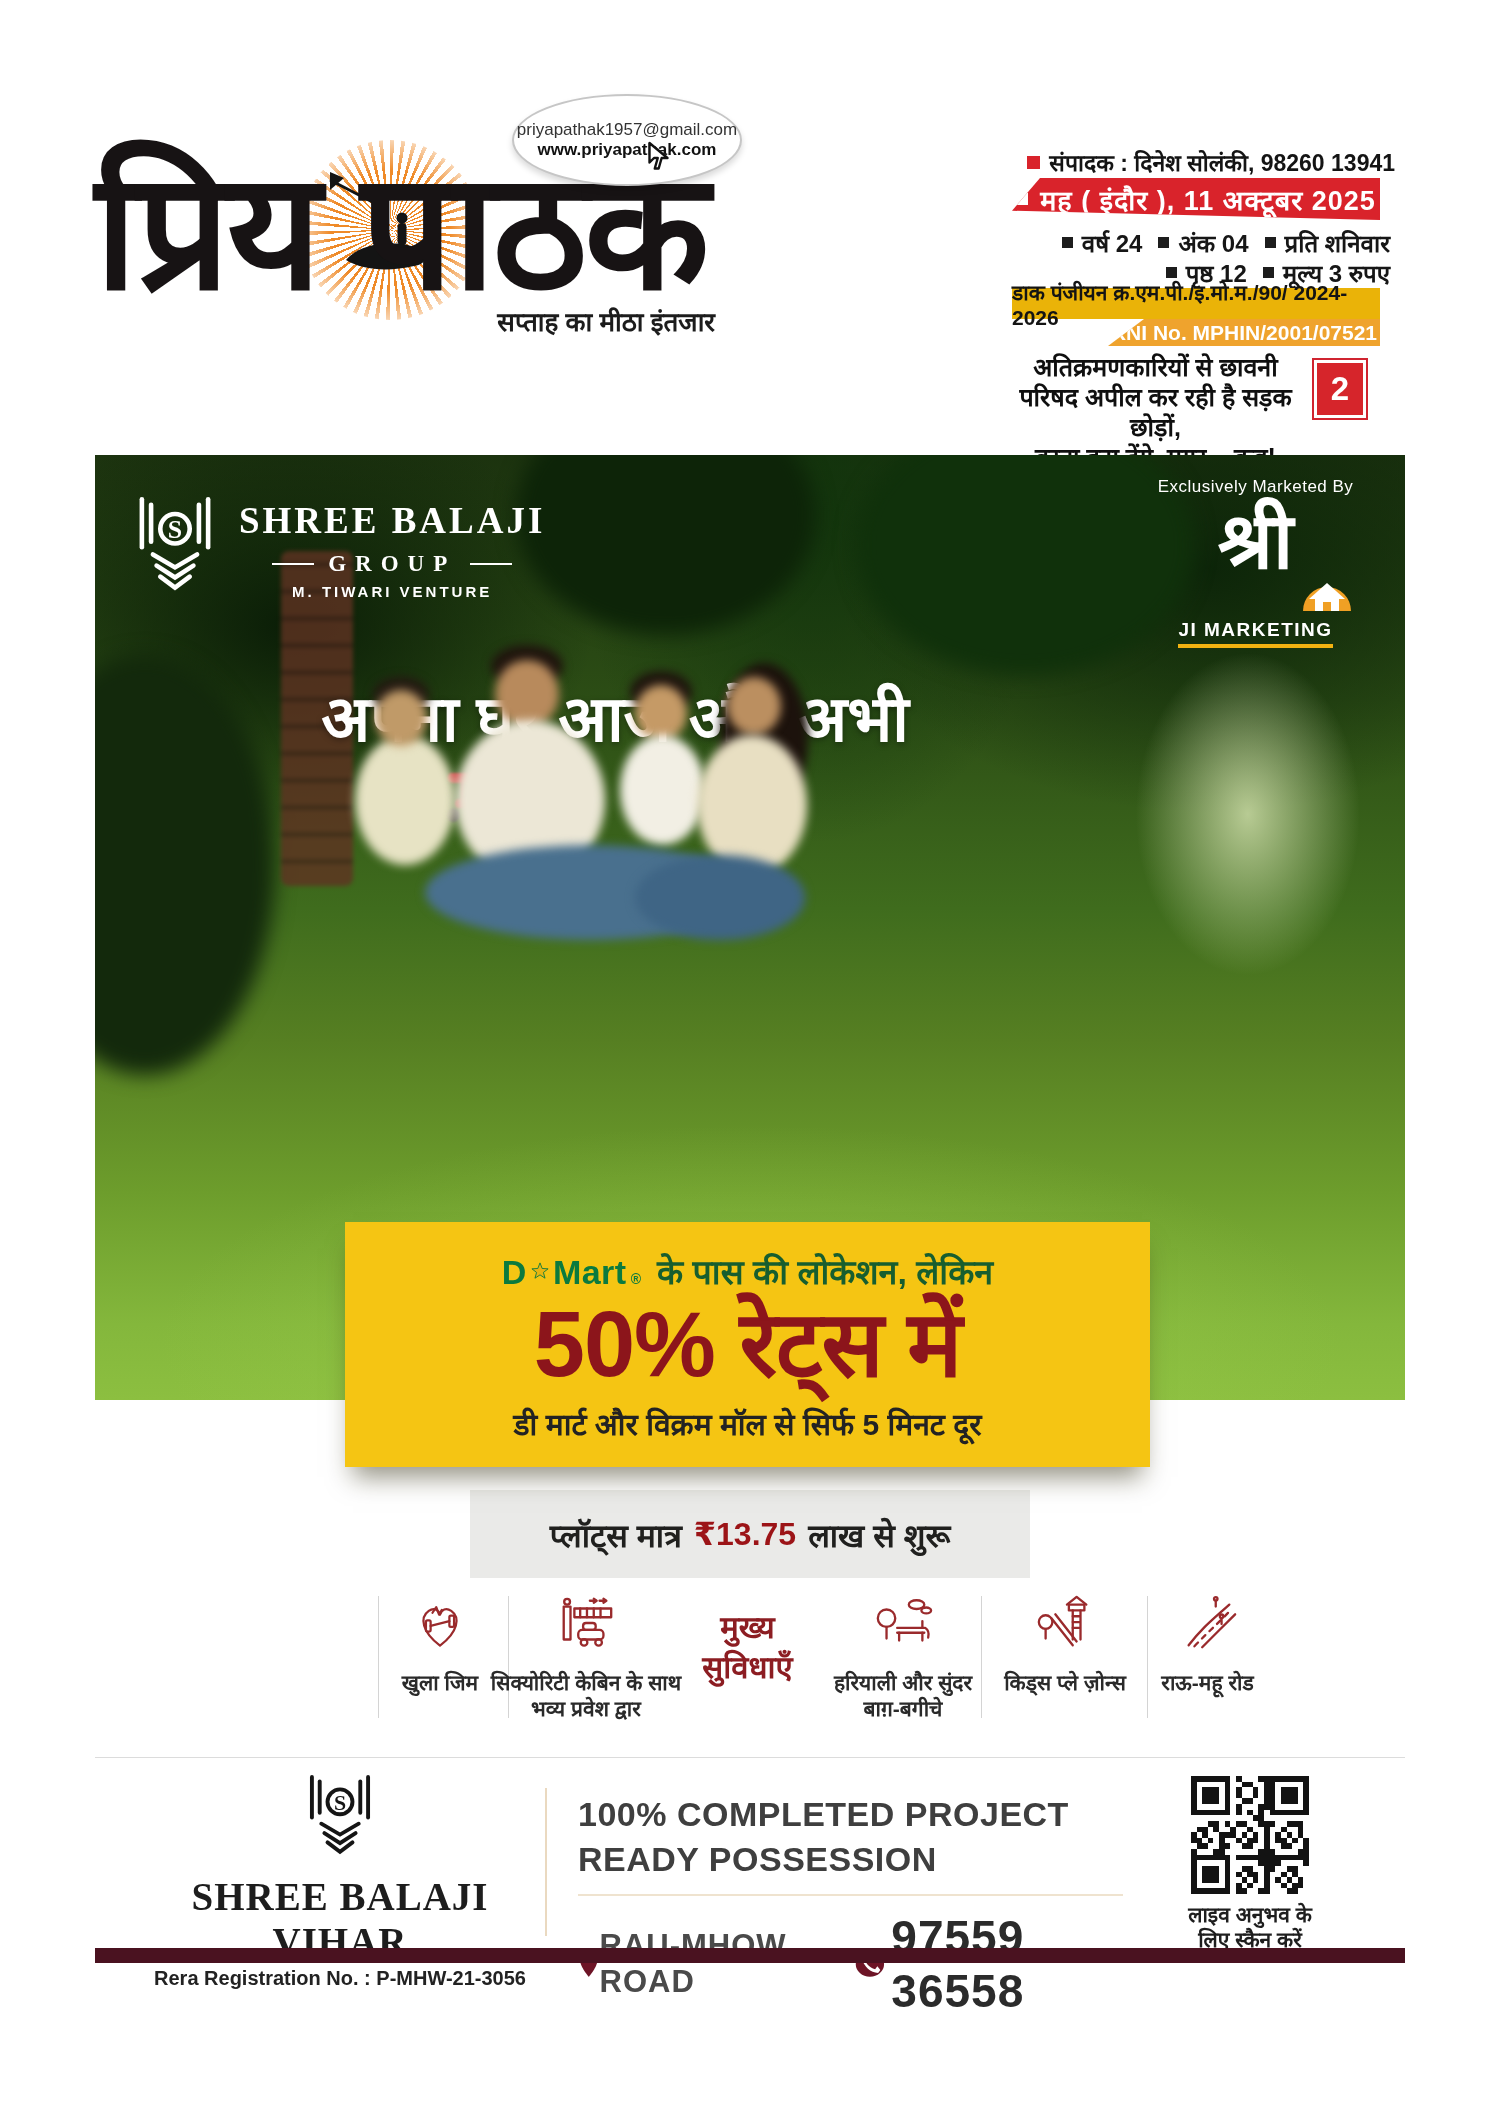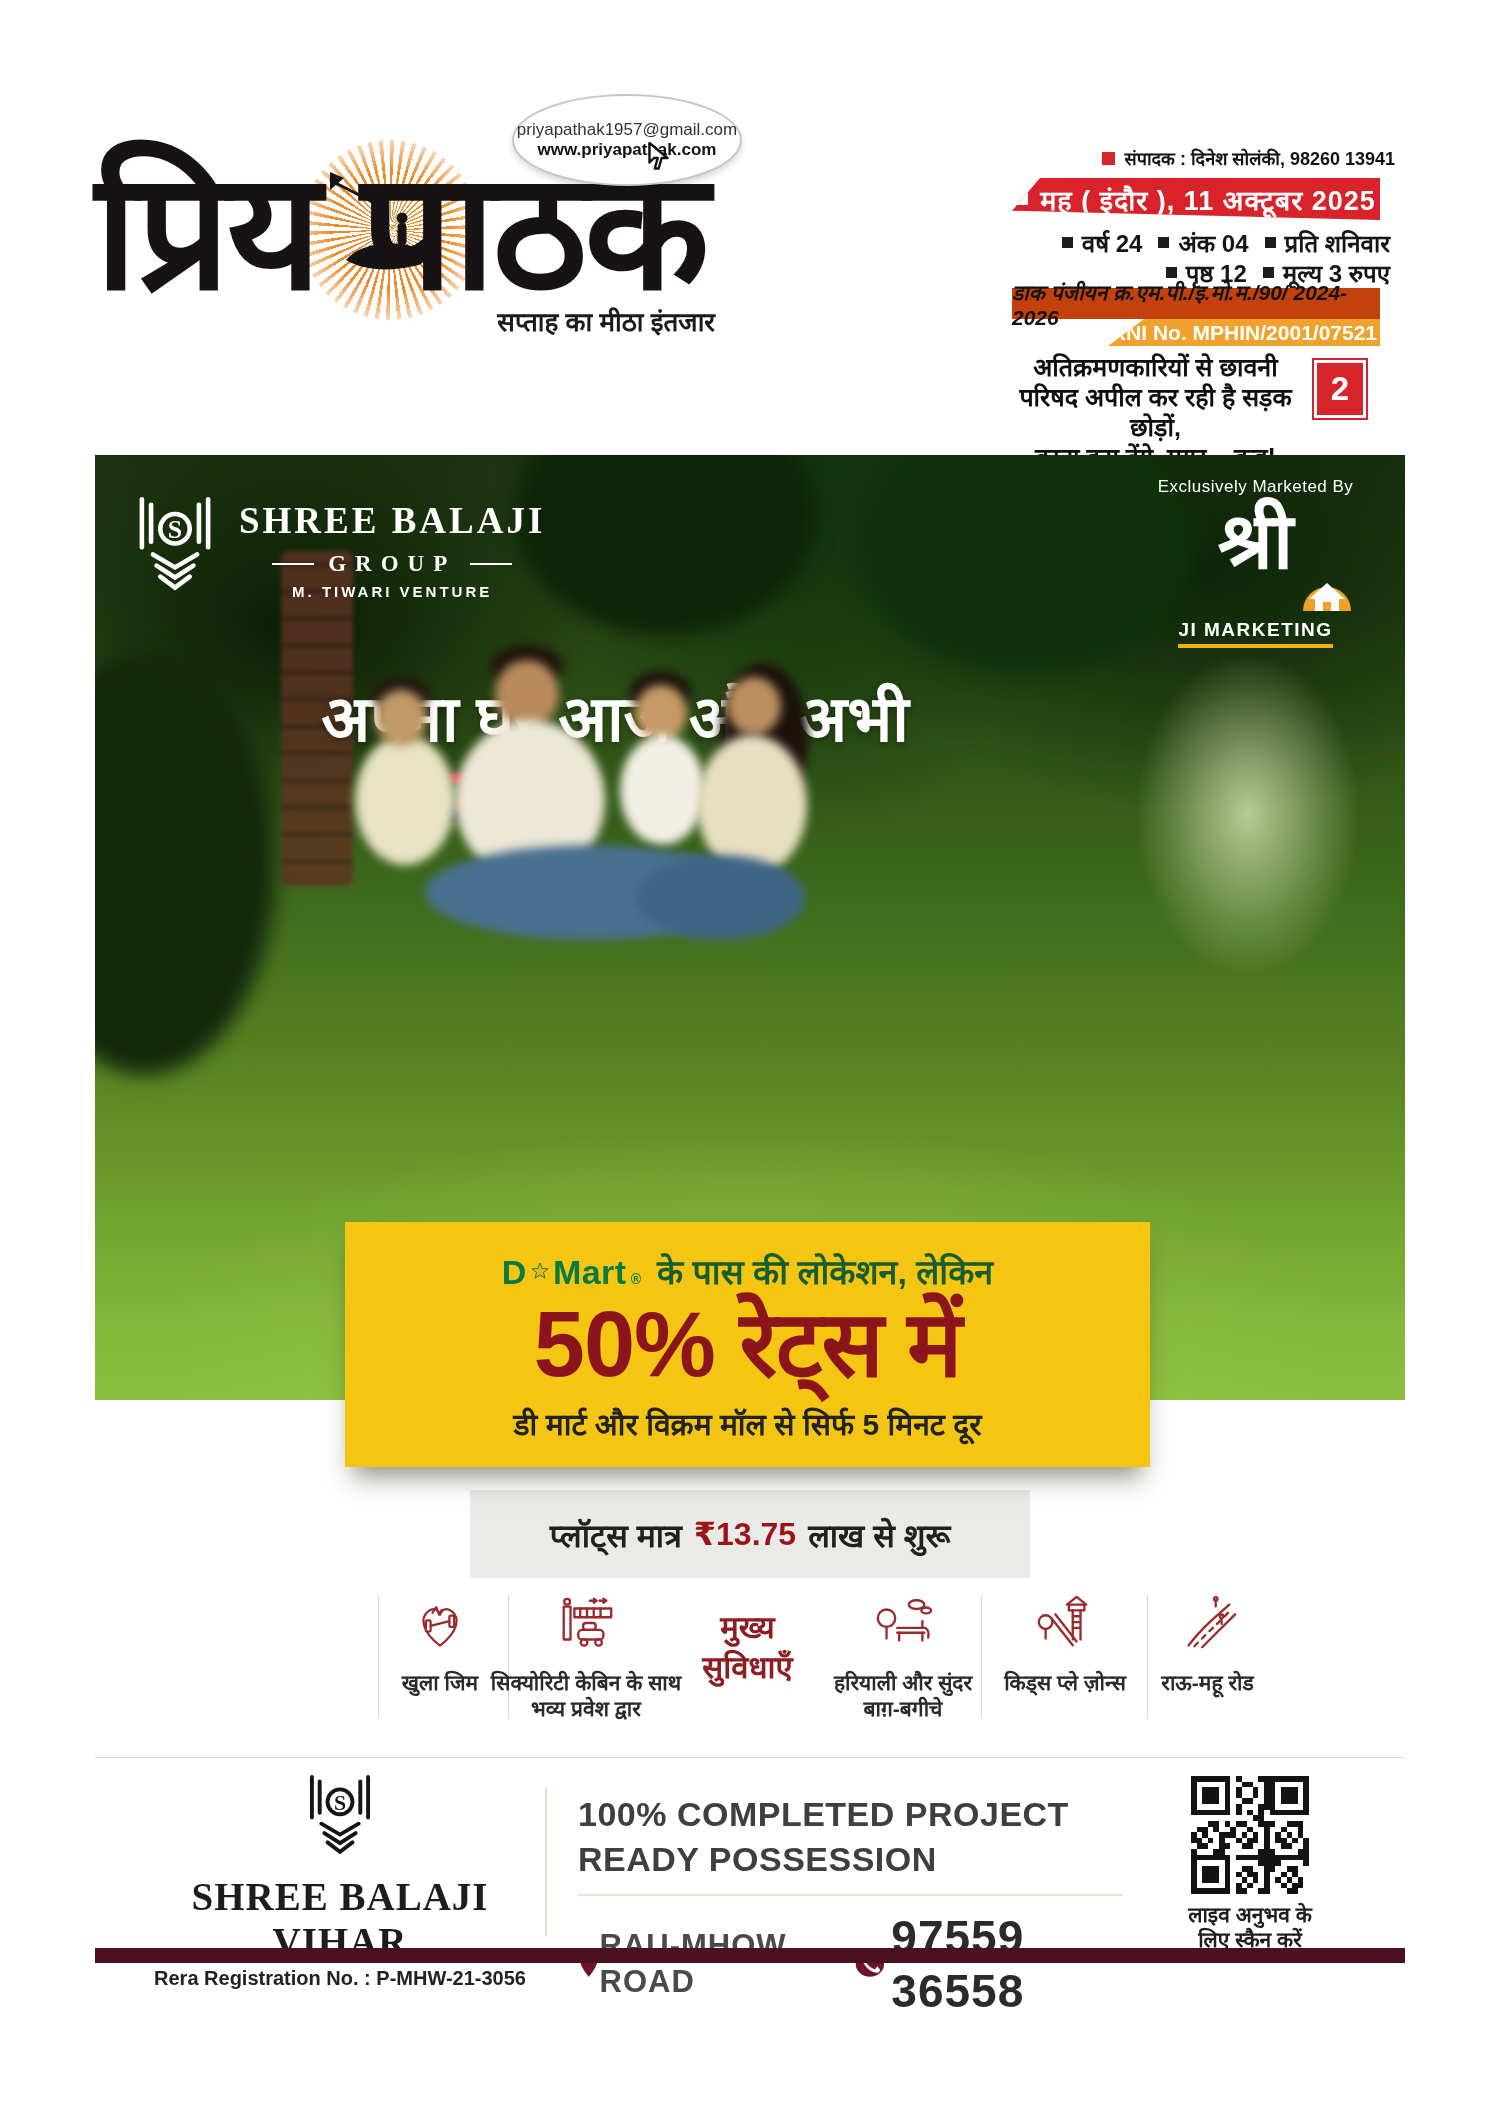--- a/index.html
+++ b/index.html
@@ -18,31 +18,31 @@
   .sunburst-fade{left:285px;top:125px;width:210px;height:210px;border-radius:50%;
     background:radial-gradient(circle,rgba(255,255,255,0) 40%,#ffffff 72%);z-index:2;}
   .boat{left:318px;top:168px;z-index:3;}
   .masthead-title{left:95px;top:138px;width:625px;font-size:163px;line-height:1.15;font-weight:bold;
     color:#171314;letter-spacing:-3px;white-space:nowrap;z-index:4;}
   .masthead-tagline{left:430px;top:303px;width:285px;text-align:right;font-size:26px;font-weight:bold;color:#1c1c1c;z-index:5;}
   .sq{display:inline-block;width:13px;height:13px;background:#d9232b;margin-right:9px;flex:none;}
   .sq.black{background:#1d1d1d;width:11px;height:11px;}
   .sq.white{background:#ffffff;width:12px;height:12px;}
   .editor-line{left:990px;top:146px;width:405px;display:flex;justify-content:flex-end;align-items:center;
-    font-size:18px;font-weight:600;color:#141414;}
+    font-size:23px;font-weight:600;color:#141414;}
   .date-banner{left:1012px;top:178px;width:368px;height:42px;background:#d9232b;
     clip-path:polygon(28px 0,100% 0,100% 100%,0 78%);display:flex;align-items:center;justify-content:center;
     color:#fff;font-size:27px;font-weight:bold;letter-spacing:1px;}
   .date-banner .sq.white{margin-right:12px;}
   .issue-line,.pp-line{left:990px;width:400px;display:flex;justify-content:flex-end;align-items:center;gap:16px;
     font-size:24px;font-weight:600;color:#161616;}
   .issue-line{top:226px;} .pp-line{top:256px;}
   .issue-item{display:flex;align-items:center;}
-  .postal-banner{left:1012px;top:288px;width:368px;height:31px;background:#c2410c;display:flex;align-items:center;
-    justify-content:center;font-size:21px;font-weight:bold;color:#141414;font-style:italic;}
+  .postal-banner{left:1012px;top:288px;width:368px;height:31px;background:#eab308;display:flex;align-items:center;
+    justify-content:center;font-size:21px;font-weight:bold;color:#141414;}
   .rni-banner{left:1108px;top:319px;width:272px;height:27px;background:#efa32d;
     clip-path:polygon(36px 0,100% 0,100% 100%,0 100%);display:flex;align-items:center;justify-content:center;
     font-size:21px;font-weight:bold;color:#fff;}
   .teaser{left:1008px;top:352px;width:295px;text-align:center;font-size:25px;font-weight:bold;
     line-height:1.2;color:#0f0f0f;}
   .page2-box{left:1312px;top:358px;width:56px;height:62px;border:2px solid #d02430;background:#fff;padding:3px;box-sizing:border-box;}
   .page2-box .inner{width:100%;height:100%;background:#d6252b;color:#fff;font-size:33px;font-weight:bold;
     display:flex;align-items:center;justify-content:center;}
   
   .photo{left:95px;top:455px;width:1310px;height:945px;overflow:hidden;

